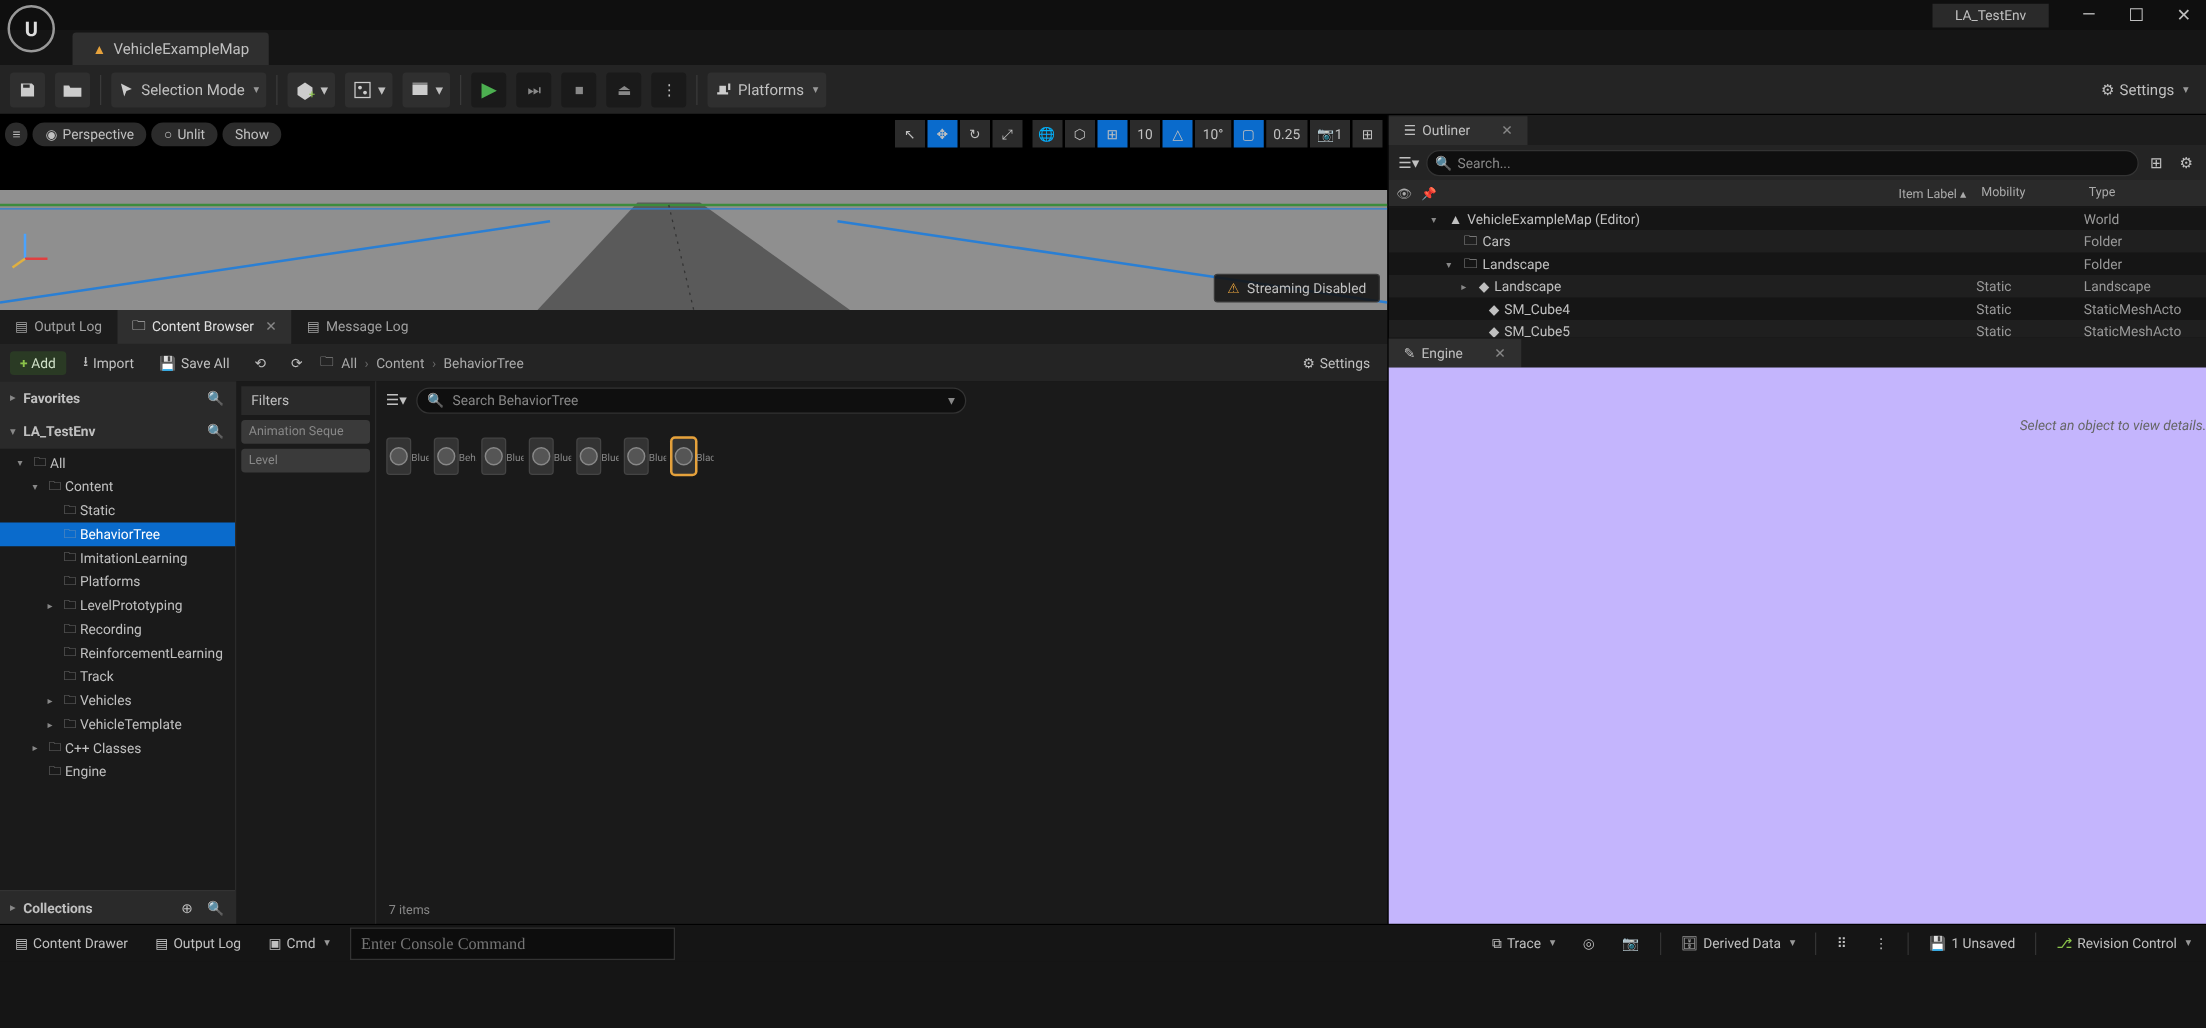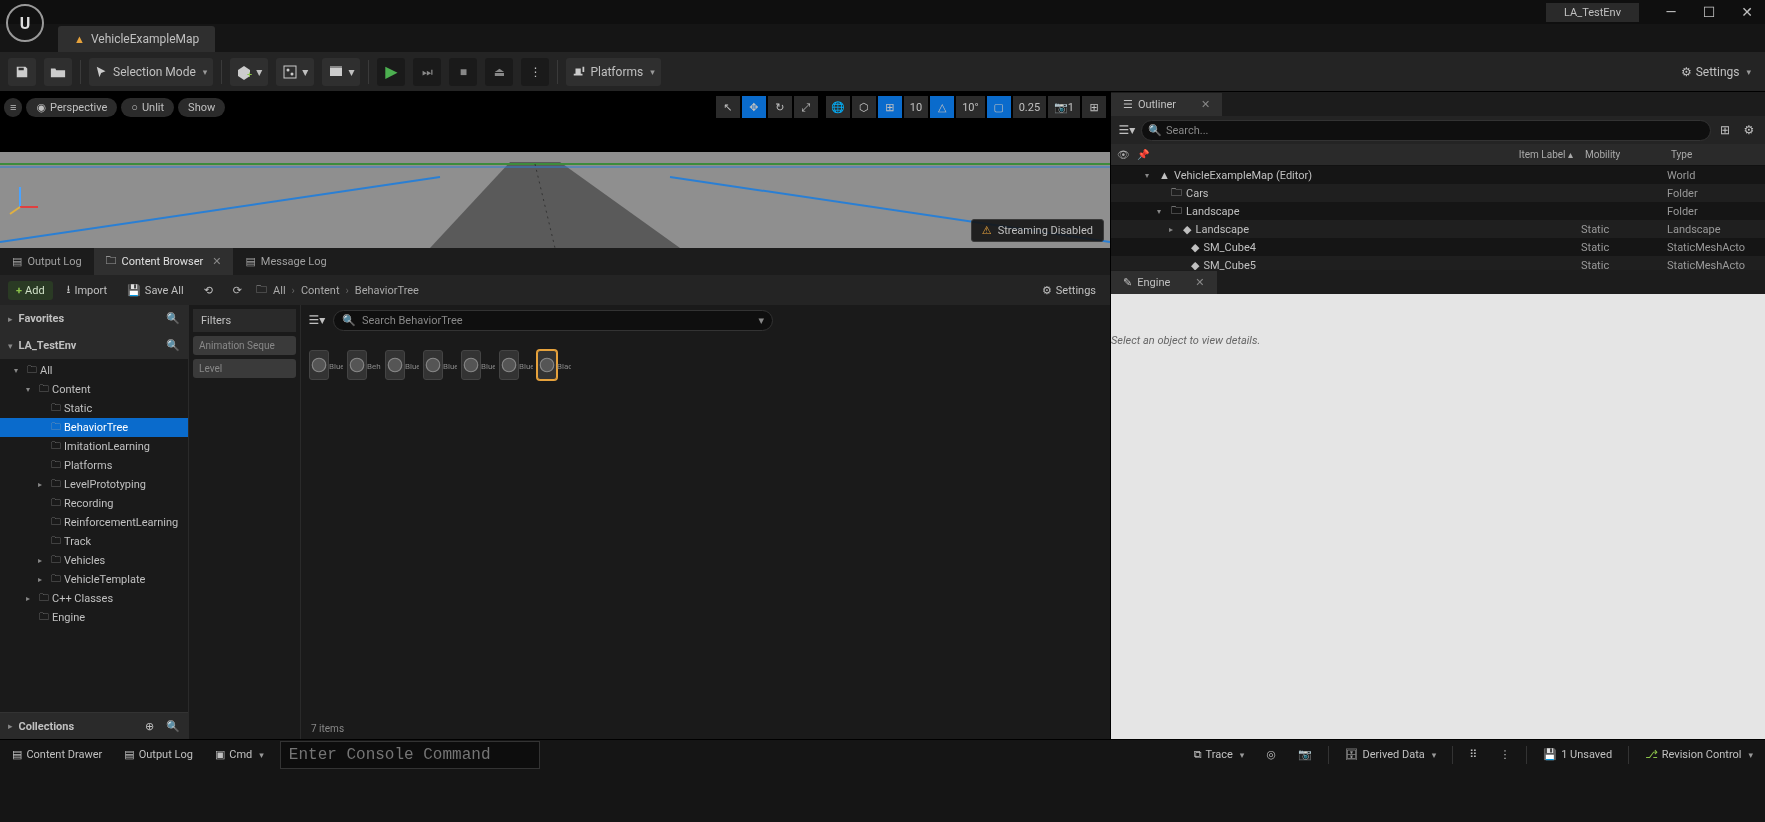--- a/index.html
+++ b/index.html
@@ -125,27 +125,27 @@
 .orow .chev { font-size: 8px; color: #888; width: 10px; }
 .orow .mob { width: 86px; color: #999; padding-left: 6px; margin-left: 48px; }
 .orow .typ { width: 100px; color: #999; padding-left: 6px; overflow: hidden; }
 .orow.d1 .lbl { padding-left: 30px; }
 .orow.d2 .lbl { padding-left: 42px; }
 .orow.d3 .lbl { padding-left: 54px; }
 .orow.d4 .lbl { padding-left: 62px; }
 
 .outliner-status { height: 30px; padding: 0 8px; display: flex; align-items: center; font-size: 11px; color: #aaa; background: #2a2a2a; }
 
-.details-body { flex: 1; background: #e5e5e5; display: flex; align-items: flex-start; justify-content: flex-start; padding-top: 40px; }
+.details-body { flex: 1; background: #c4b5fd; display: flex; align-items: flex-start; justify-content: flex-end; padding-top: 40px; }
 .details-hint { font-style: italic; color: #666; font-size: 11px; }
 
 
 .statusbar { height: 30px; background: #151515; border-top: 1px solid #000; display: flex; align-items: center; padding: 0 6px; gap: 10px; font-size: 11px; color: #c0c0c0; }
 .sb-btn { display: flex; align-items: center; gap: 4px; cursor: pointer; padding: 0 6px; }
-.console-input { background: #0d0d0d; border: 1px solid #333; padding: 4px 8px; font-family: Liberation Mono, monospace; font-size: 16px; color: #777; width: 260px; }
+.console-input { background: #0d0d0d; border: 1px solid #333; padding: 4px 8px; font-family: Liberation Serif, serif; font-size: 13px; color: #777; width: 260px; }
 .statusbar .spacer { flex: 1; }
 .sb-sep { width: 1px; height: 18px; background: #333; }
 
 .chev-dn::after { content: "▾"; font-size: 9px; margin-left: 3px; color: #999; }
 svg { display: block; }
 </style>
 </head>
 <body>
 
 <div class="logo">

